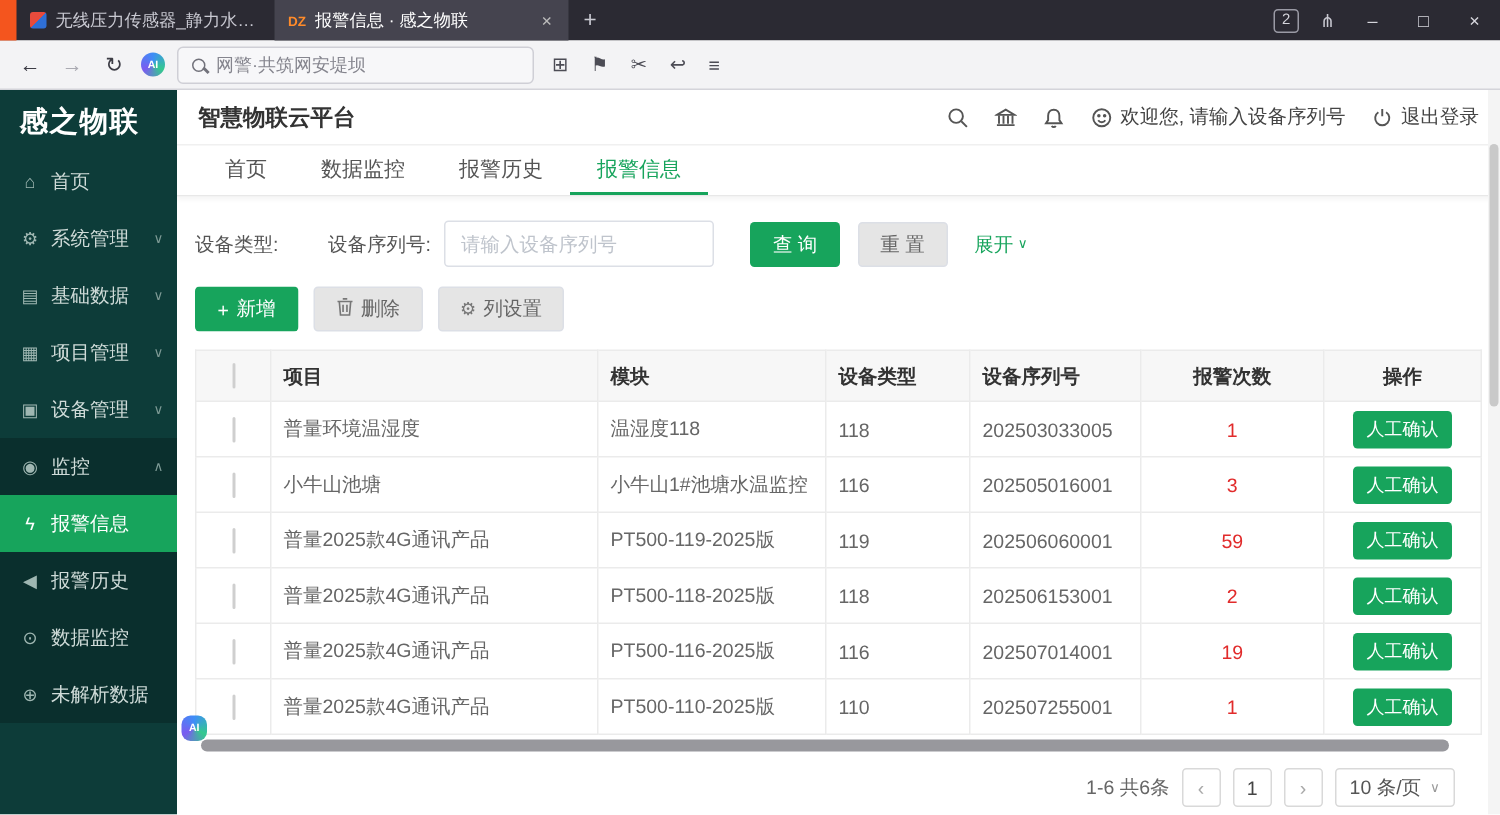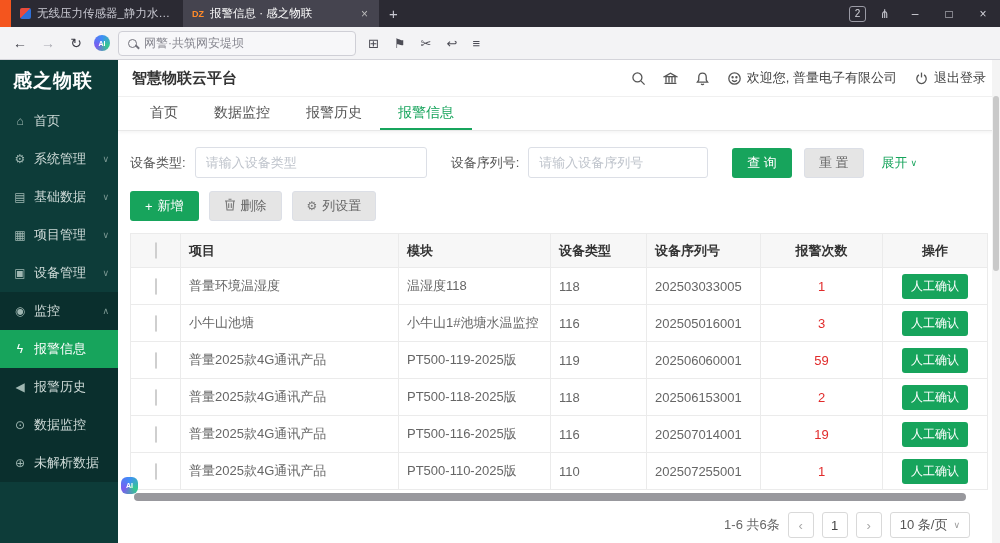--- a/index.html
+++ b/index.html
@@ -216,21 +216,21 @@
         </span>
         <div class="hgroup">
           <span class="hicon">
             <svg viewBox="0 0 14 14">
                 <circle cx="7" cy="7" r="5.3"></circle>
                 <circle cx="5.2" cy="5.8" r="0.5" fill="#555"></circle>
                 <circle cx="8.8" cy="5.8" r="0.5" fill="#555"></circle>
                 <path d="M4.8 8.6 a2.6 2.6 0 0 0 4.4 0"></path>
               </svg>
           </span>
-          <span>欢迎您, 普量电子有限公司</span>
+          <span>欢迎您, 请输入设备序列号</span>
         </div>
         <div class="hgroup">
           <span class="hicon">
             <svg viewBox="0 0 14 14">
                 <path d="M4.6 3.6 a4.4 4.4 0 1 0 4.8 0"></path>
                 <path d="M7 1.5 V6"></path>
               </svg>
           </span>
           <span>退出登录</span>
         </div>
@@ -248,21 +248,20 @@
           <span>报警历史</span>
         </div>
       <div class="ptab active">
           <span>报警信息</span>
         </div>
     </div>
 
     <div class="content">
       <div class="filter-row">
         <span class="f-label">设备类型:</span>
-        <input class="f-input" placeholder="请输入设备类型" style="">
         <span class="f-label second">设备序列号:</span>
         <input class="f-input" style="width: 180px;" placeholder="请输入设备序列号">
         <span class="btn btn-green btn-q">查 询</span>
         <span class="btn btn-plain btn-r">重 置</span>
         <span class="link-green">
           <span>展开</span>
           <span class="cdn">∨</span>
         </span>
       </div>
 

